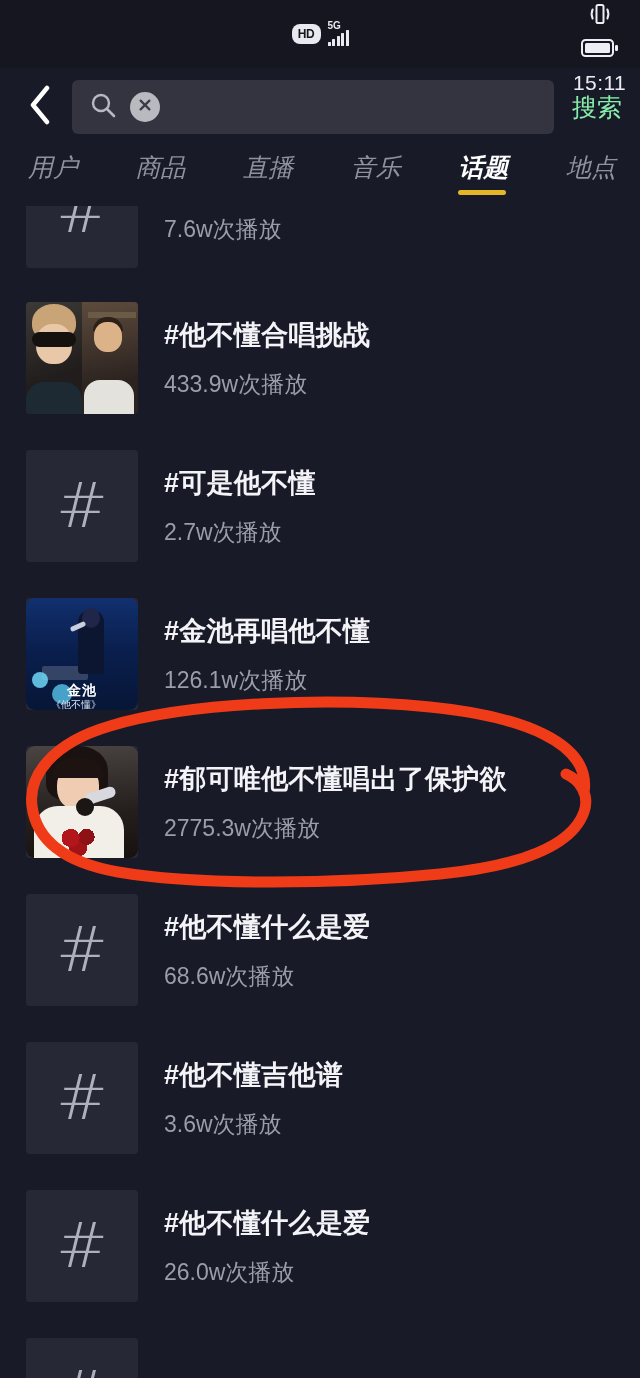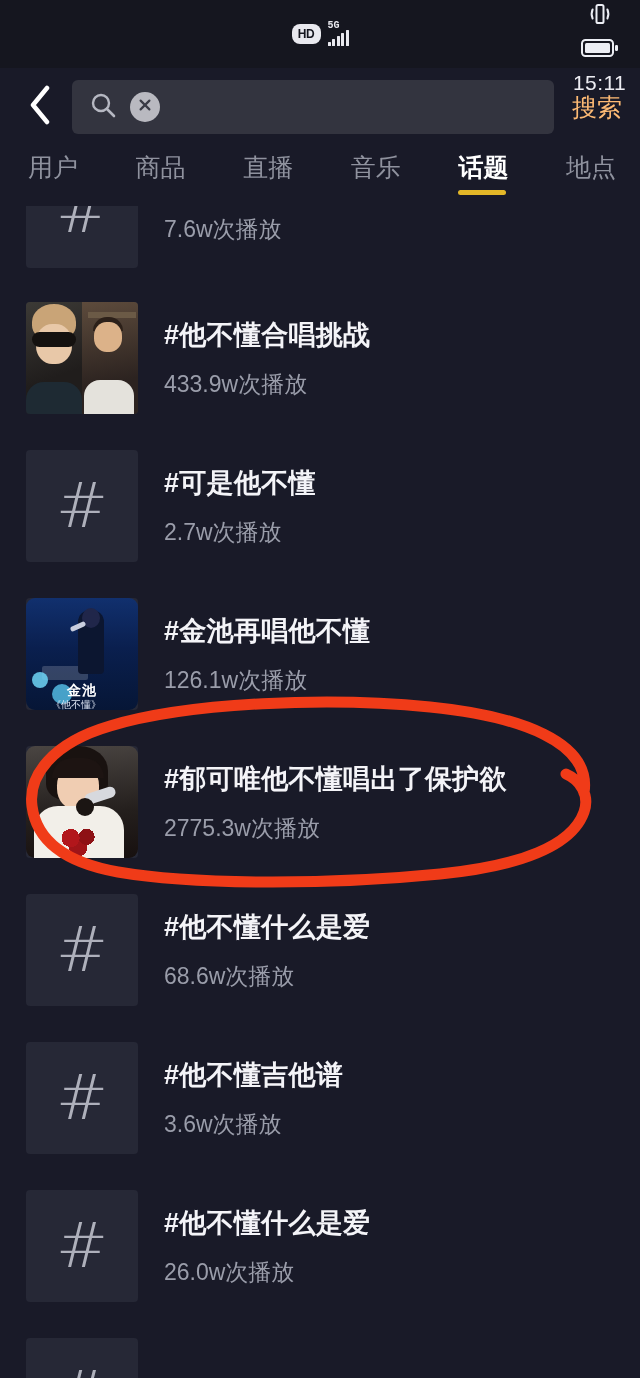--- a/index.html
+++ b/index.html
@@ -36,21 +36,21 @@
     display: inline-flex;
     align-items: center; justify-content: center;
     width: 29px; height: 20px;
     border-radius: 8px;
     background: #e9e9ef;
     color: #15161f;
     font-size: 12px;
     font-weight: bold;
     letter-spacing: -0.5px;
   }
-  .net-group { display: flex; align-items: flex-end; gap: 1px; height: 24px; position: relative; font-family: Liberation Mono, monospace;}
+  .net-group { display: flex; align-items: flex-end; gap: 1px; height: 24px; position: relative;}
   .net-label {
     position: absolute; top: -1px; left: 0;
     font-size: 10px; color: #e9e9ef; font-weight: bold; line-height: 1;
   }
   .bars { display: flex; align-items: flex-end; gap: 1.5px; margin-left: 0px; margin-top: 11px;}
   .bars i { display: block; width: 3px; background: #e9e9ef; border-radius: 0.5px; }
   .bars i:nth-child(1){height:4px;} .bars i:nth-child(2){height:7px;}
   .bars i:nth-child(3){height:10px;} .bars i:nth-child(4){height:13px;}
   .bars i:nth-child(5){height:16px;}
 
@@ -95,21 +95,21 @@
   }
   .clear-btn {
     flex: 0 0 auto;
     width: 30px; height: 30px;
     border-radius: 50%;
     background: #b9b9c0;
     display: flex; align-items: center; justify-content: center;
   }
   .search-action {
     flex: 0 0 auto;
-    color: #fdba74;
+    color: #86efac;
     font-size: 25px;
     font-weight: 500;
     padding-left: 4px;
     padding-right: 4px;
     white-space: nowrap;
   }
 
   
   .tabs {
     height: 60px;
@@ -118,20 +118,21 @@
     padding: 4px 22px 0 26px;
     justify-content: space-between;
     position: relative;
   }
   .tab {
     position: relative;
     display: flex;
     flex-direction: column;
     align-items: flex-start;
     padding: 0 2px;
+    font-style: italic;
   }
   .tab-label {
     font-size: 25px;
     color: #8f929e;
     line-height: 34px;
     white-space: nowrap;
   }
   .tab.active .tab-label { color: #ffffff; font-weight: bold; }
   .tab-underline {
     margin-top: 6px;

